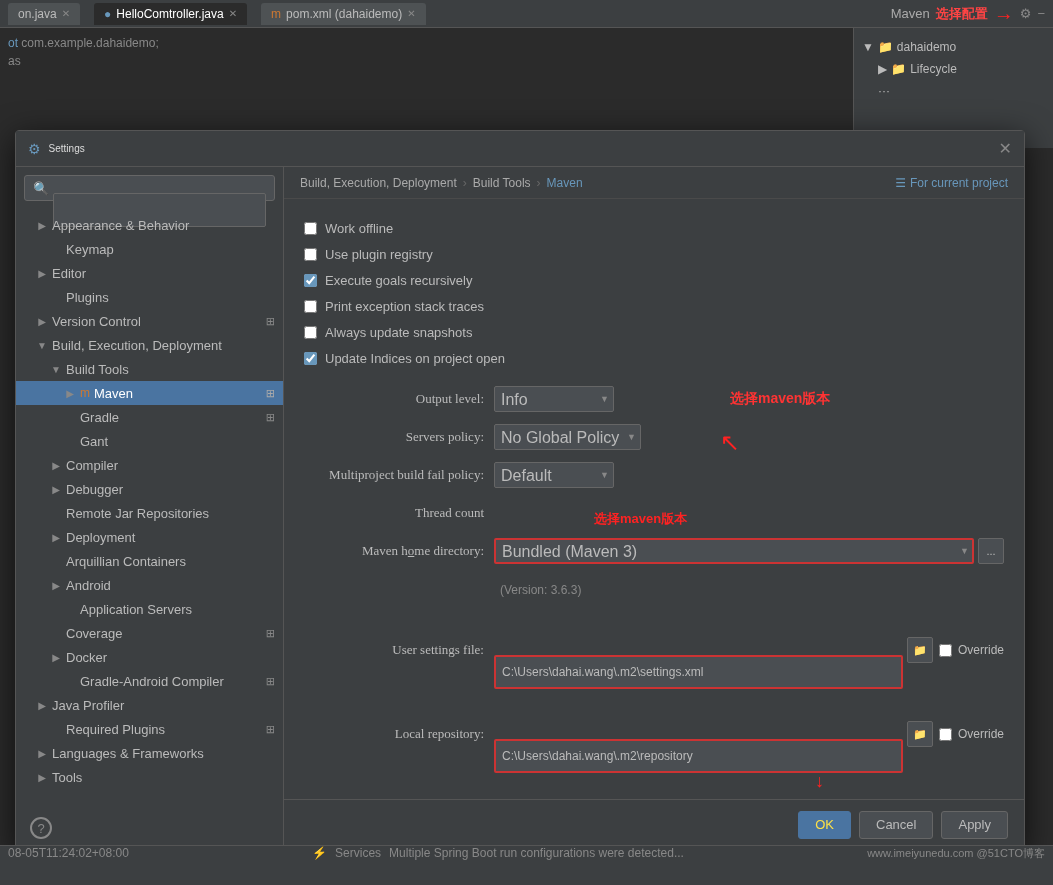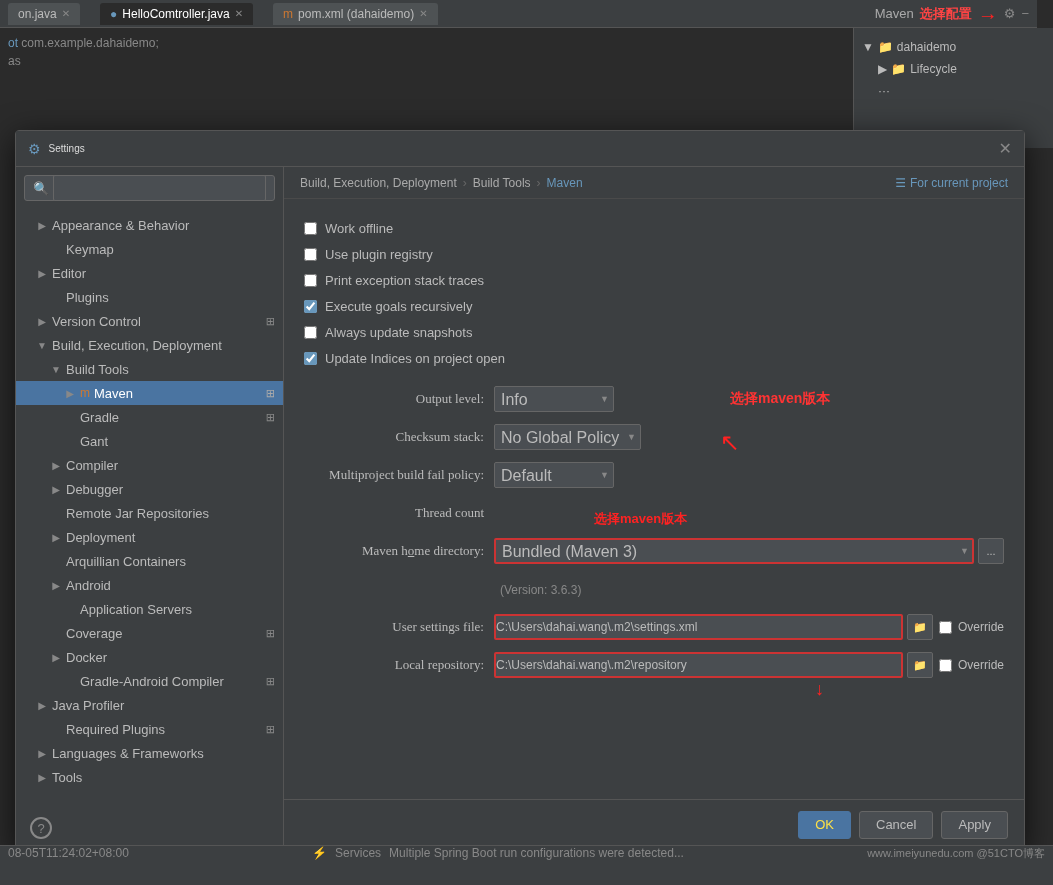--- a/index.html
+++ b/index.html
@@ -17,27 +17,27 @@
     
     .ide-background {
       position: absolute;
       top: 0; left: 0; right: 0; bottom: 0;
       background: #2b2b2b;
     }
 
     
     .top-toolbar {
       position: absolute;
-      top: 0; left: 0; right: 16px;
+      top: 0; left: 0; right: 0;
       height: 28px;
       background: #3c3f41;
       display: flex;
       align-items: center;
       padding: 0 8px;
-      gap: 20px;
+      gap: 14px;
       border-bottom: 1px solid #555;
     }
 
     .tab {
       display: flex;
       align-items: center;
       height: 22px;
       padding: 0 10px;
       background: #4e5254;
       border-radius: 3px 3px 0 0;
@@ -266,25 +266,26 @@
       transform: translateY(-50%);
       font-size: 9px;
       color: #888;
       pointer-events: none;
     }
 
     input[type=text] {
       background: #4a4e52;
       border: 1px solid #666;
       color: #bbb;
-      padding: 2px 0;
+      padding: 2px 6px;
       font-size: 12px;
       border-radius: 2px;
-      height: 26px;
+      height: 34px;
       outline: none;
+      margin-top: 44px;
     }
 
     .file-input-row {
       display: flex;
       align-items: center;
       gap: 4px;
     }
     .file-input {
       flex: 1;
       height: 26px;
@@ -605,26 +606,26 @@
 
           <div class="checkbox-row">
             <input type="checkbox" style="">
             <span>Work offline</span>
           </div>
           <div class="checkbox-row">
             <input type="checkbox" style="">
             <span>Use plugin registry</span>
           </div>
           <div class="checkbox-row">
+            <input type="checkbox" checked="" style="">
+            <span>Execute goals recursively</span>
+          </div>
+          <div class="checkbox-row">
             <input type="checkbox" style="">
             <span>Print exception stack traces</span>
-          </div>
-          <div class="checkbox-row">
-            <input type="checkbox" checked="" style="">
-            <span>Execute goals recursively</span>
           </div>
           <div class="checkbox-row">
             <input type="checkbox" style="">
             <span>Always update snapshots</span>
           </div>
           <div class="checkbox-row" style="margin-bottom:12px;">
             <input type="checkbox" checked="" style="">
             <span>Update Indices on project open</span>
           </div>
 
@@ -635,21 +636,21 @@
                 <select>
                   <option>Info</option>
                   <option>Debug</option>
                   <option>Quiet</option>
                 </select>
               </div>
             </div>
           </div>
 
           <div class="form-row">
-            <span class="form-label">Checksum stack:</span>
+            <span class="form-label">Servers policy:</span>
             <div class="form-control">
               <div class="select-wrapper">
                 <select>
                   <option>No Global Policy</option>
                   <option>Fail</option>
                   <option>Warn</option>
                   <option>Ignore</option>
                 </select>
               </div>
             </div>

